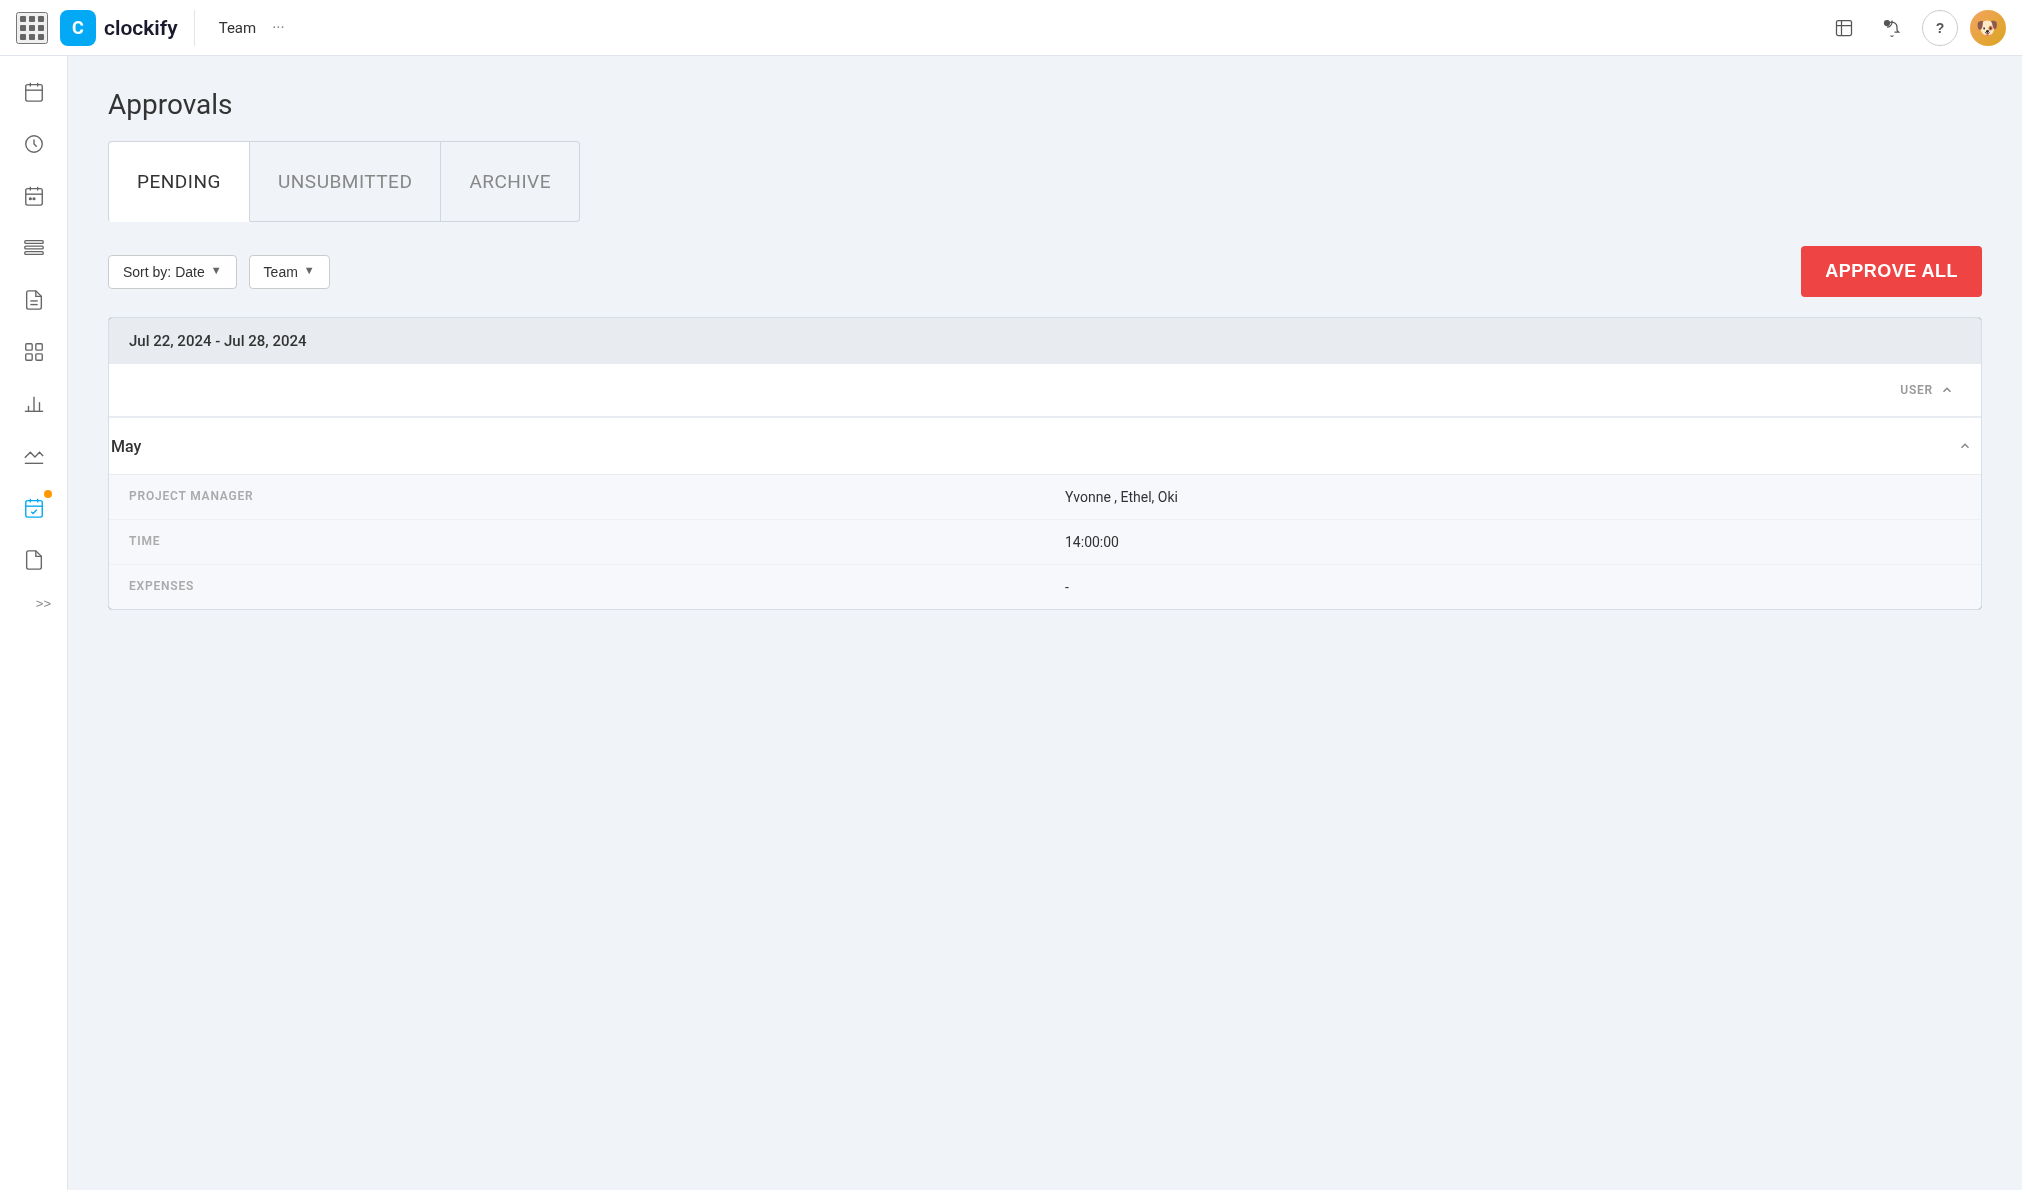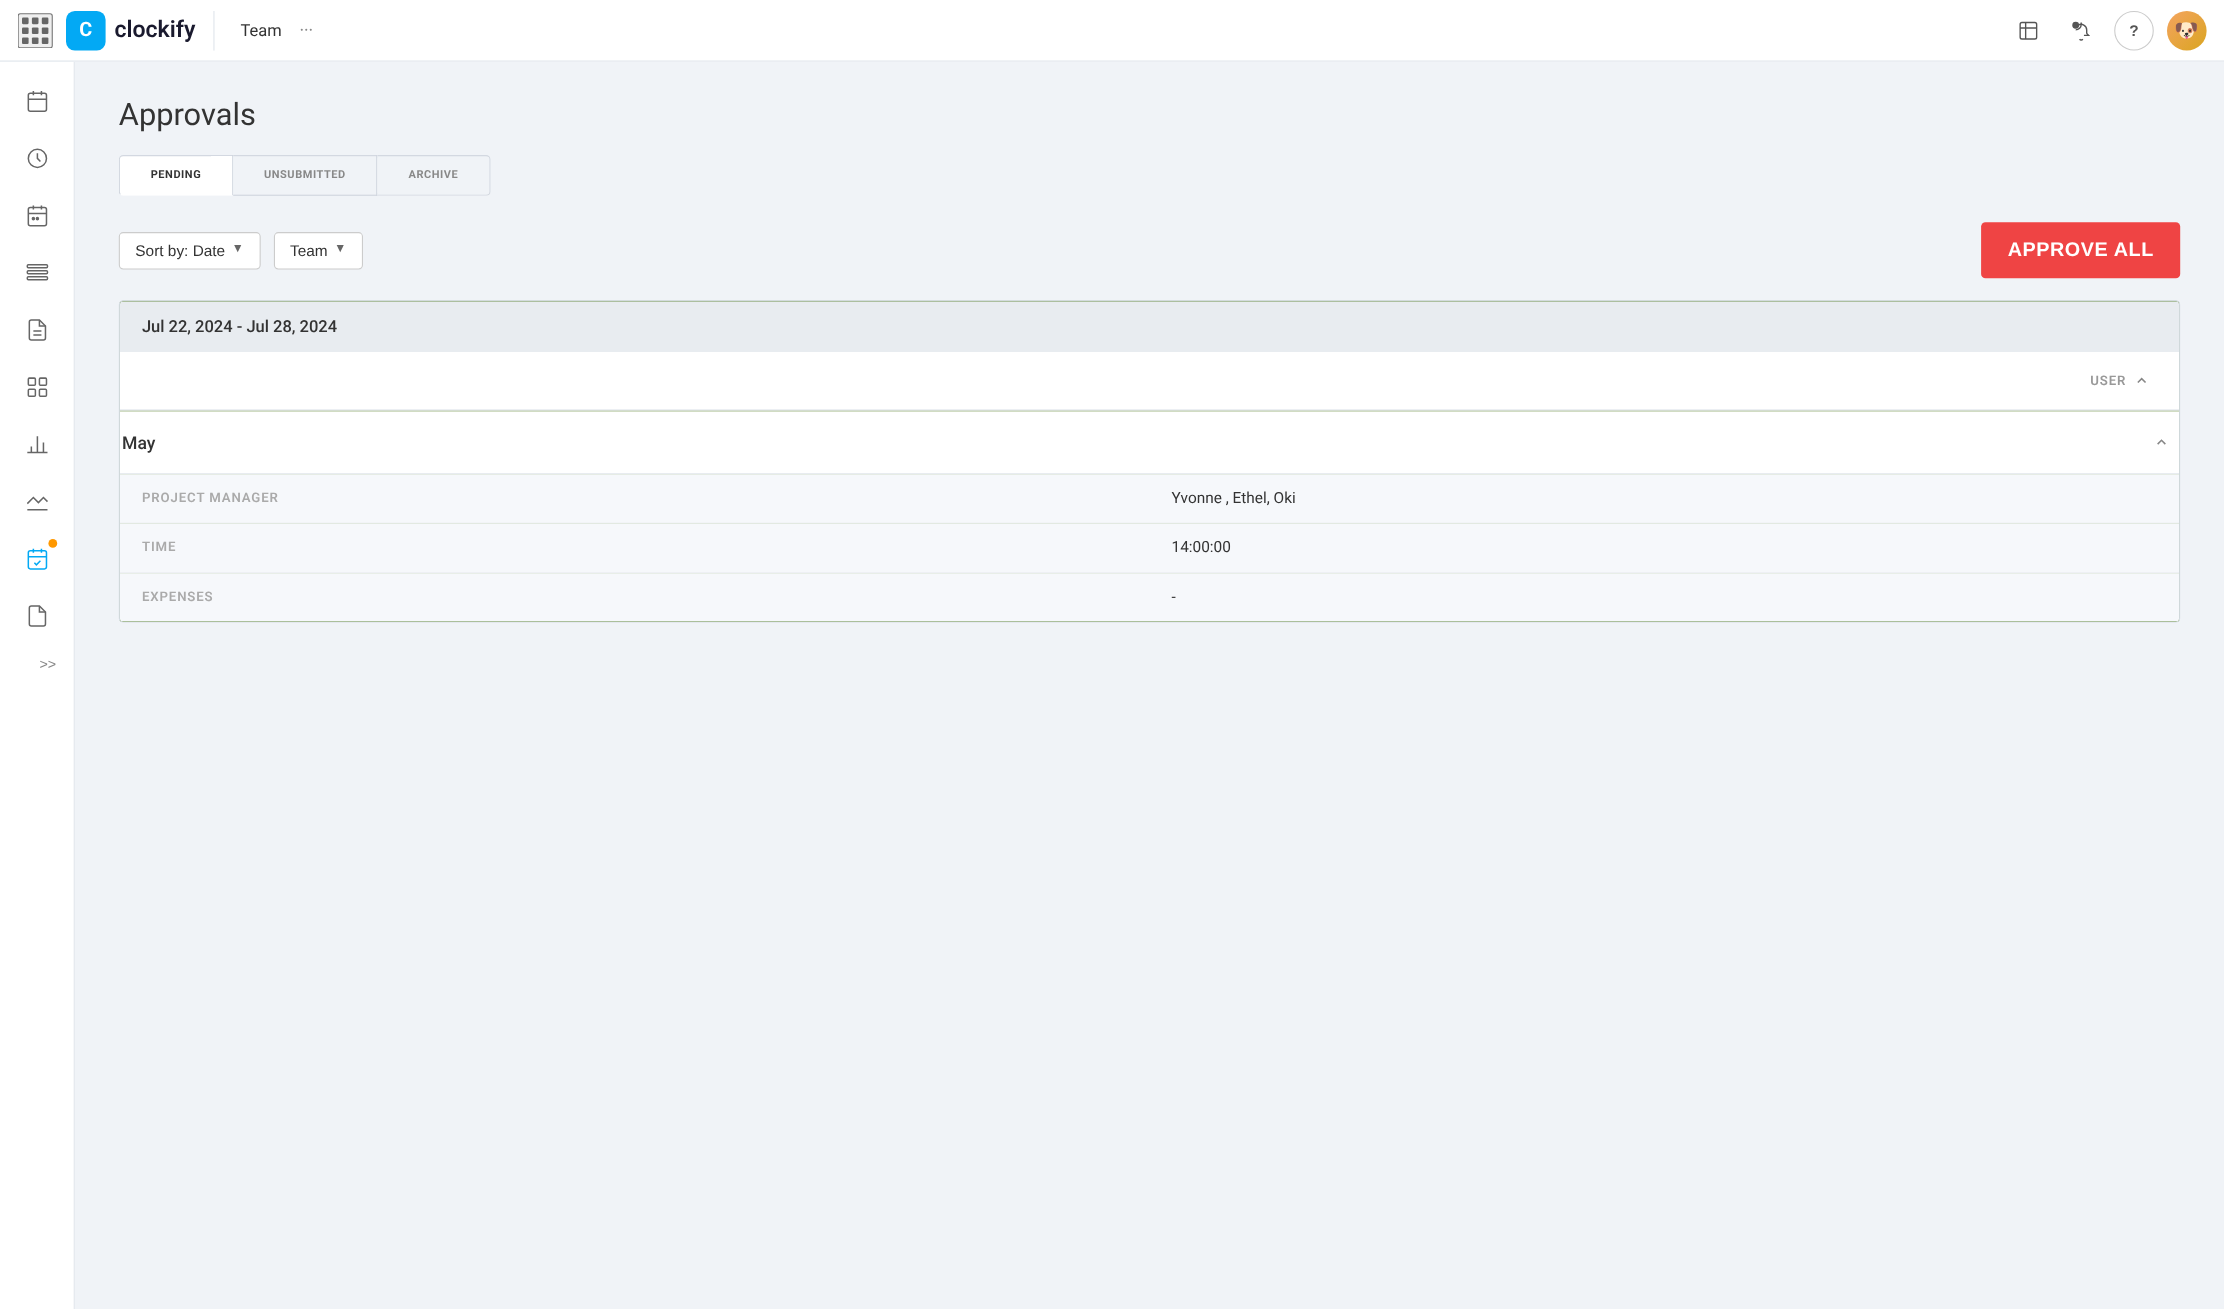--- a/index.html
+++ b/index.html
@@ -122,23 +122,23 @@
     }
 
     
     .tabs {
       display: flex;
       border-bottom: none;
       margin-bottom: 24px;
       gap: 0;
     }
     .tab {
-      padding: 12px 28px;
-      font-size: 10px;
-      font-weight: 700;
+      padding: 28px 28px;
+      font-size: 19px;
+      font-weight: 400;
       letter-spacing: 0.5px;
       cursor: pointer;
       border: 1px solid #d0d5de;
       background: #f0f3f7;
       color: #888;
     }
     .tab:first-child { border-radius: 4px 0 0 4px; }
     .tab:last-child { border-radius: 0 4px 4px 0; }
     .tab.active {
       background: #fff;

